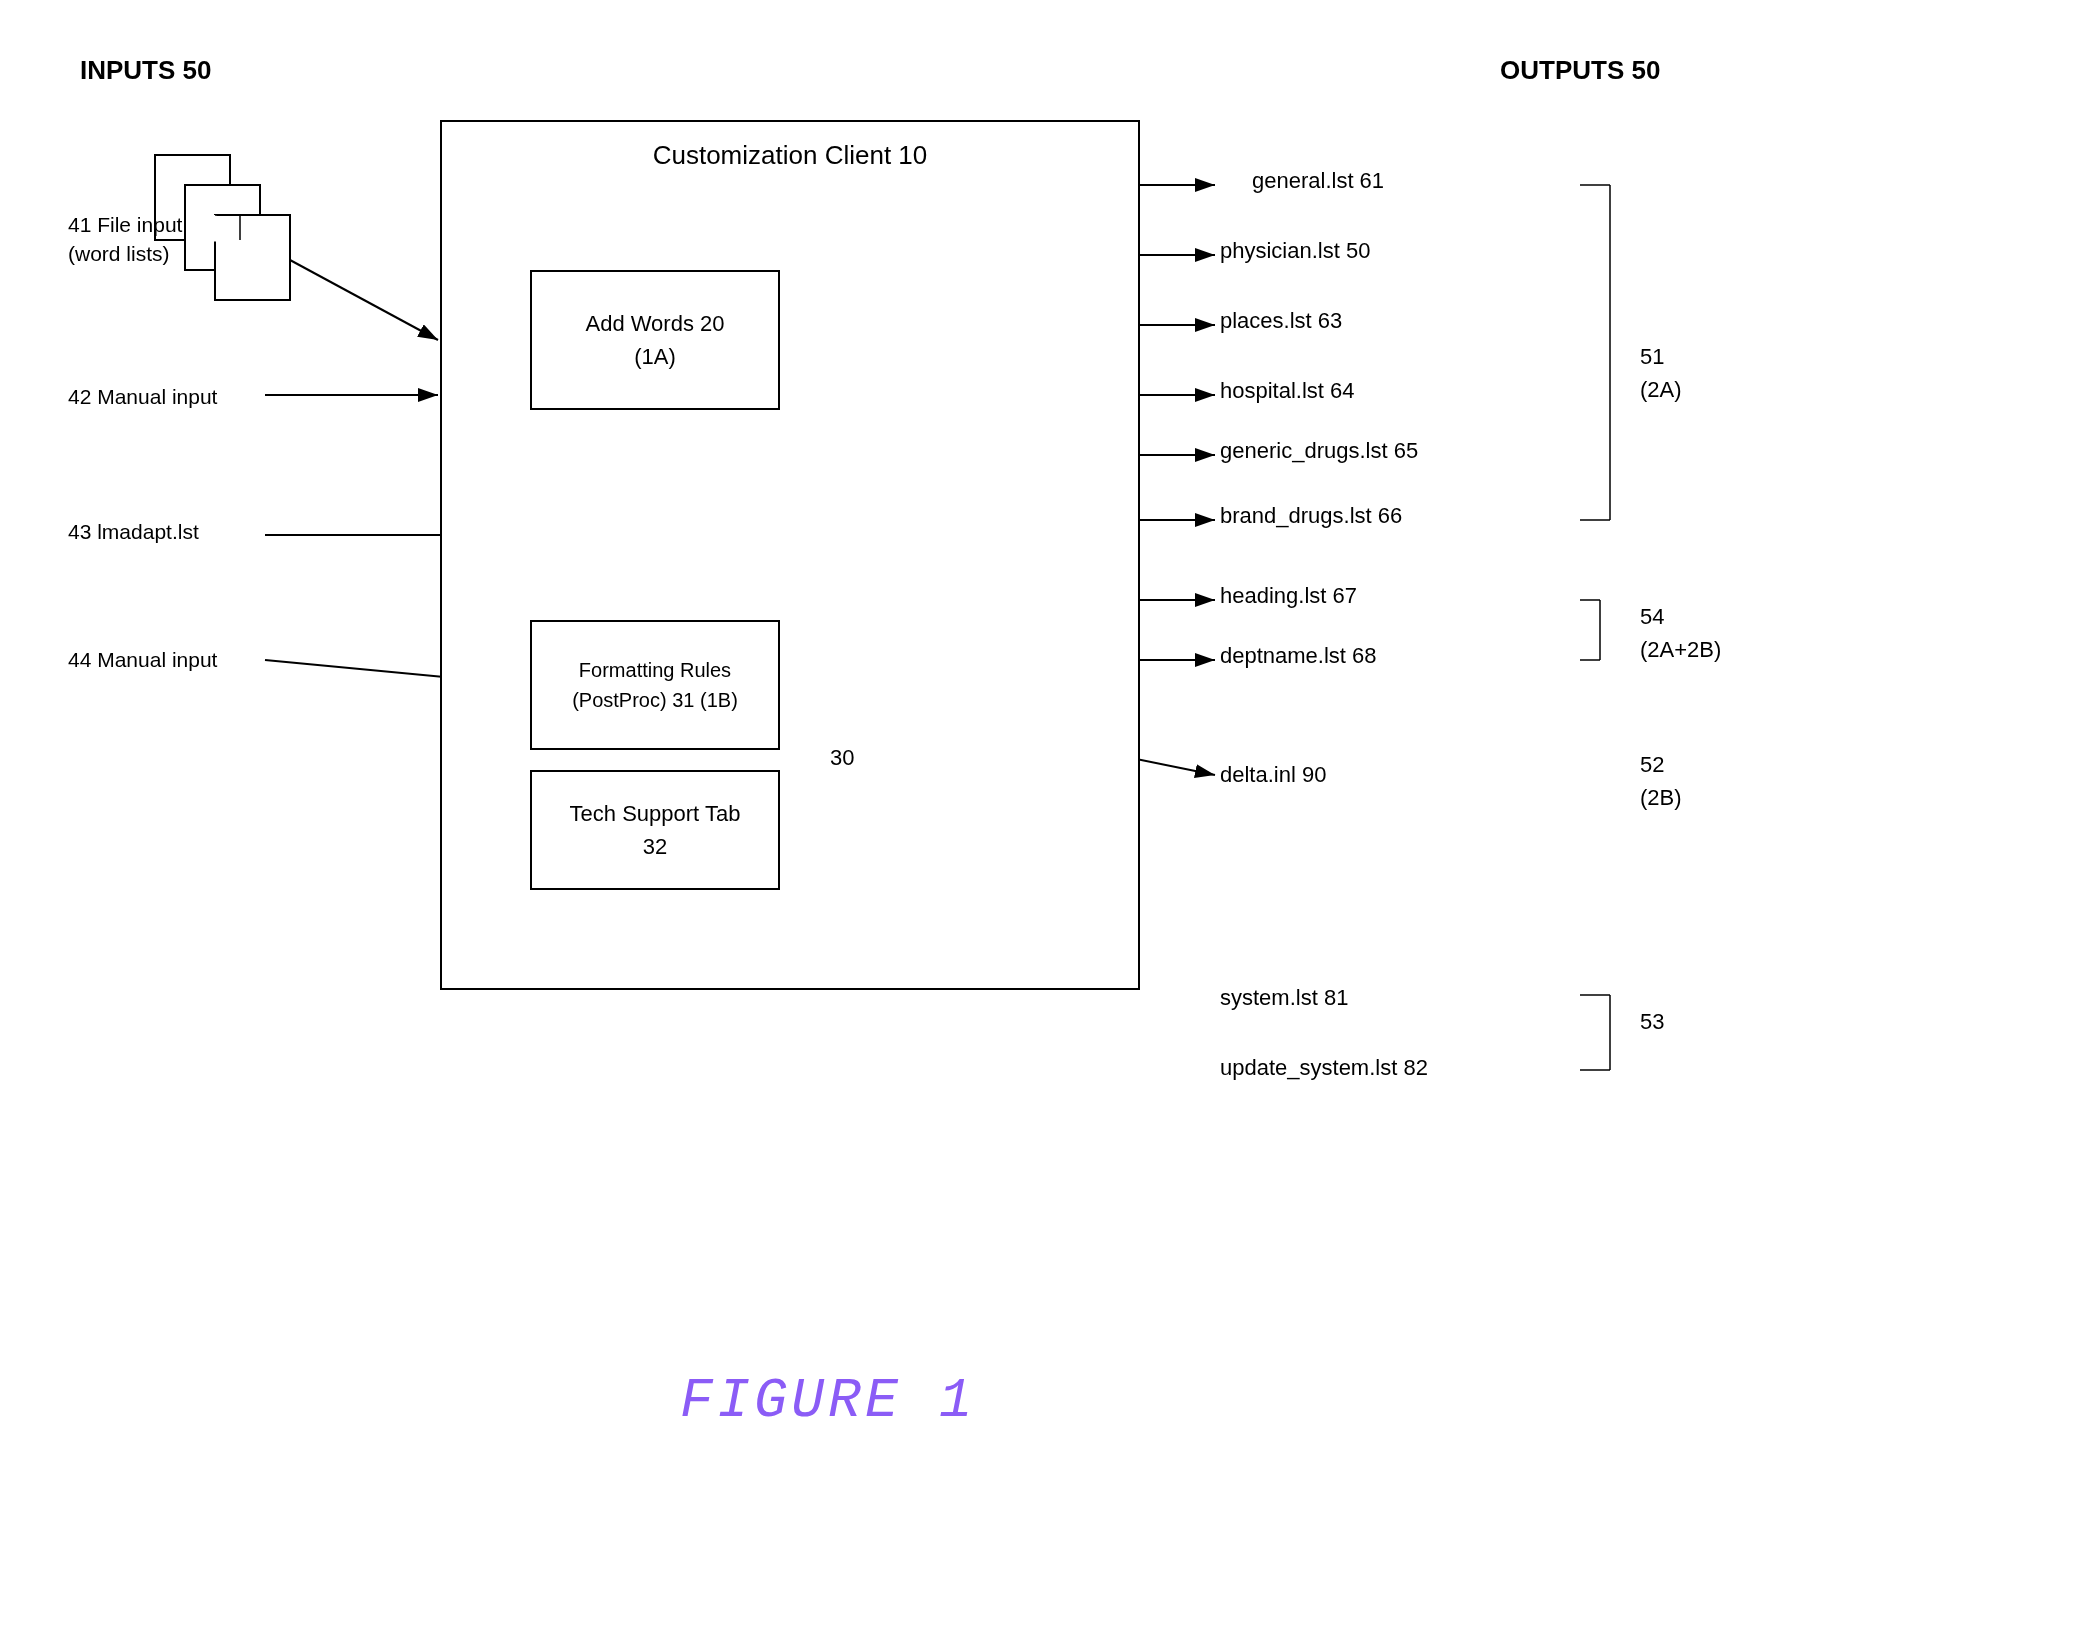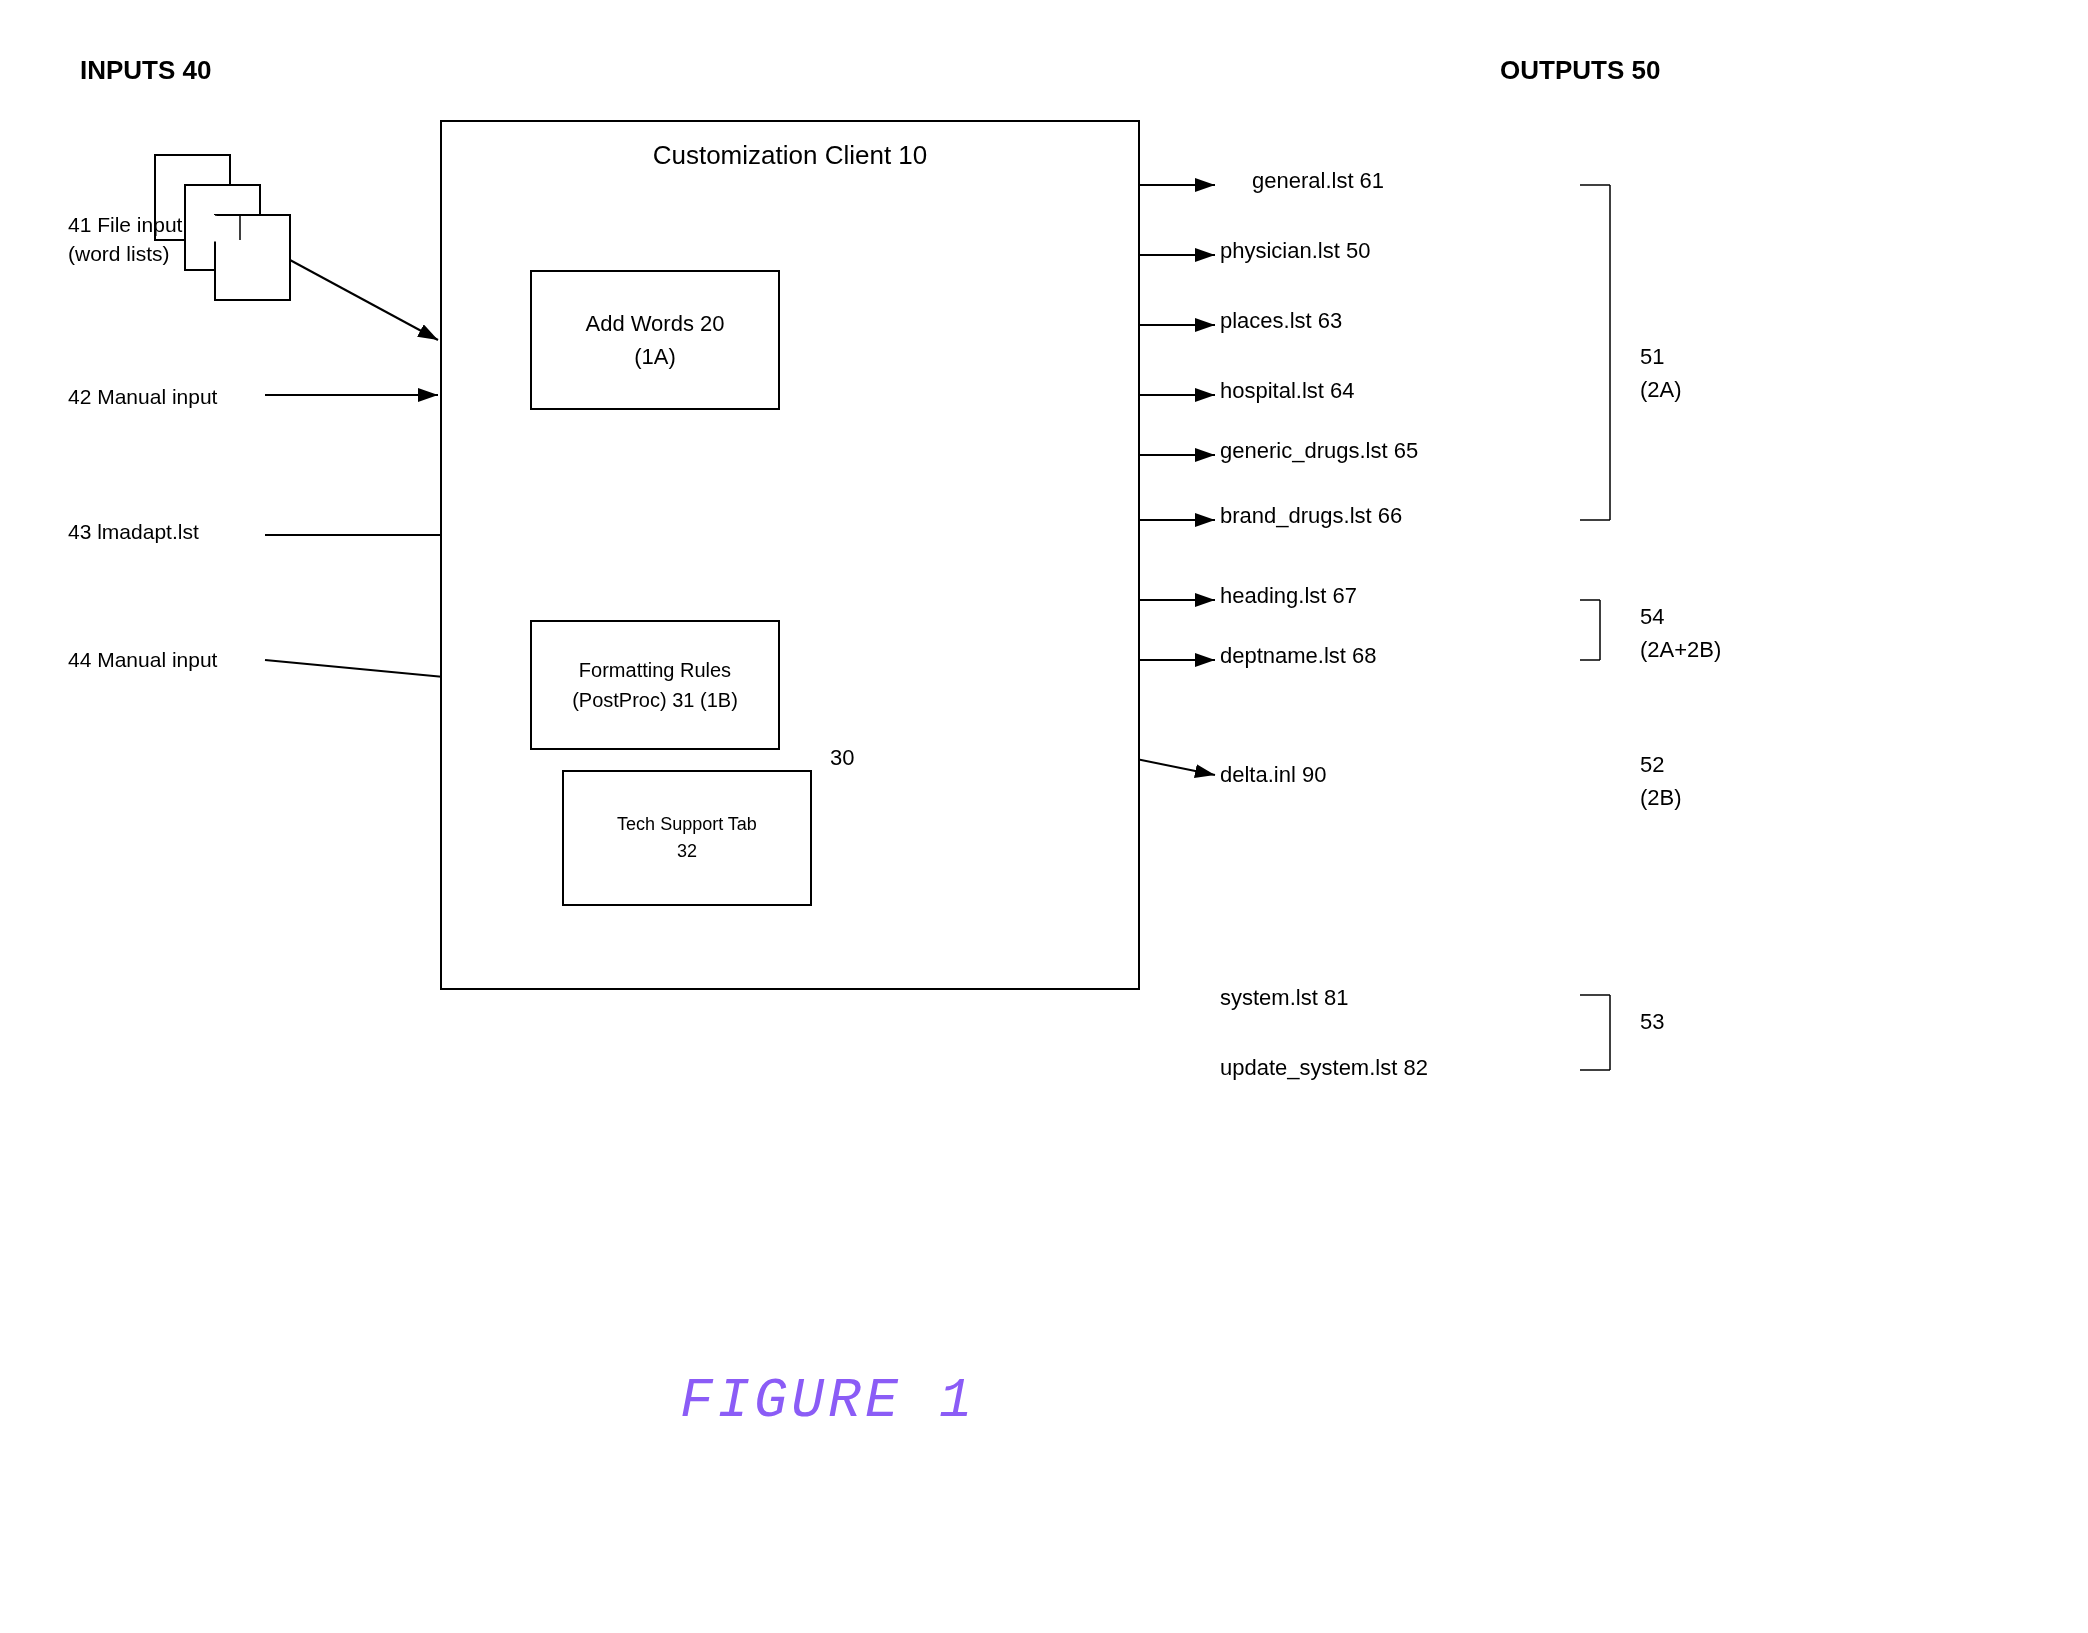--- a/index.html
+++ b/index.html
@@ -127,21 +127,21 @@
     <line x1="1580" y1="600" x2="1600" y2="600" stroke="#000" stroke-width="1.5"></line>
     <line x1="1600" y1="600" x2="1600" y2="660" stroke="#000" stroke-width="1.5"></line>
     <line x1="1580" y1="660" x2="1600" y2="660" stroke="#000" stroke-width="1.5"></line>
 
     <line x1="1580" y1="995" x2="1610" y2="995" stroke="#000" stroke-width="1.5"></line>
     <line x1="1610" y1="995" x2="1610" y2="1070" stroke="#000" stroke-width="1.5"></line>
     <line x1="1580" y1="1070" x2="1610" y2="1070" stroke="#000" stroke-width="1.5"></line>
 
   </svg>
 
-  <div class="label label-bold" style="left: 80px; top: 55px; font-weight: bold; font-size: 26px;">INPUTS 40</div>
+  <div class="label label-bold" style="left: 80px; top: 55px; font-weight: bold; font-size: 26px;">INPUTS 50</div>
 
   <div class="label label-bold" style="left: 1500px; top: 55px; font-weight: bold; font-size: 26px;">OUTPUTS 50</div>
 
   <div class="label" style="left: 68px; top: 210px; font-size: 21px; line-height: 1.4;">
     <span style="white-space: pre;">41 File input
 (word lists)</span>
   </div>
 
   <div class="label" style="left: 68px; top: 385px; font-size: 21px;">42 Manual input</div>
 
@@ -157,21 +157,21 @@
   <div class="box" style="left: 530px; top: 270px; width: 250px; height: 140px; font-size: 22px; line-height: 1.5;">
     <span style="white-space: pre;">Add Words 20
 (1A)</span>
   </div>
 
   <div class="box" style="left: 530px; top: 620px; width: 250px; height: 130px; font-size: 20px; line-height: 1.5; text-align: center;">
     <span style="white-space: pre;">Formatting Rules
 (PostProc) 31 (1B)</span>
   </div>
 
-  <div class="box" style="left: 562px; top: 770px; width: 250px; height: 136px; font-size: 18px; line-height: 1.5; text-align: center;">
+  <div class="box" style="left: 530px; top: 770px; width: 250px; height: 120px; font-size: 22px; line-height: 1.5; text-align: center;">
     <span style="white-space: pre;">Tech Support Tab
 32</span>
   </div>
 
   <div class="label" style="left: 830px; top: 745px; font-size: 22px;">30</div>
 
   <div class="label" style="left: 1220px; top: 168px; font-size: 22px; margin-left: 32px;">general.lst 61</div>
 
   <div class="label" style="left: 1220px; top: 238px; font-size: 22px;">physician.lst 50</div>
 

